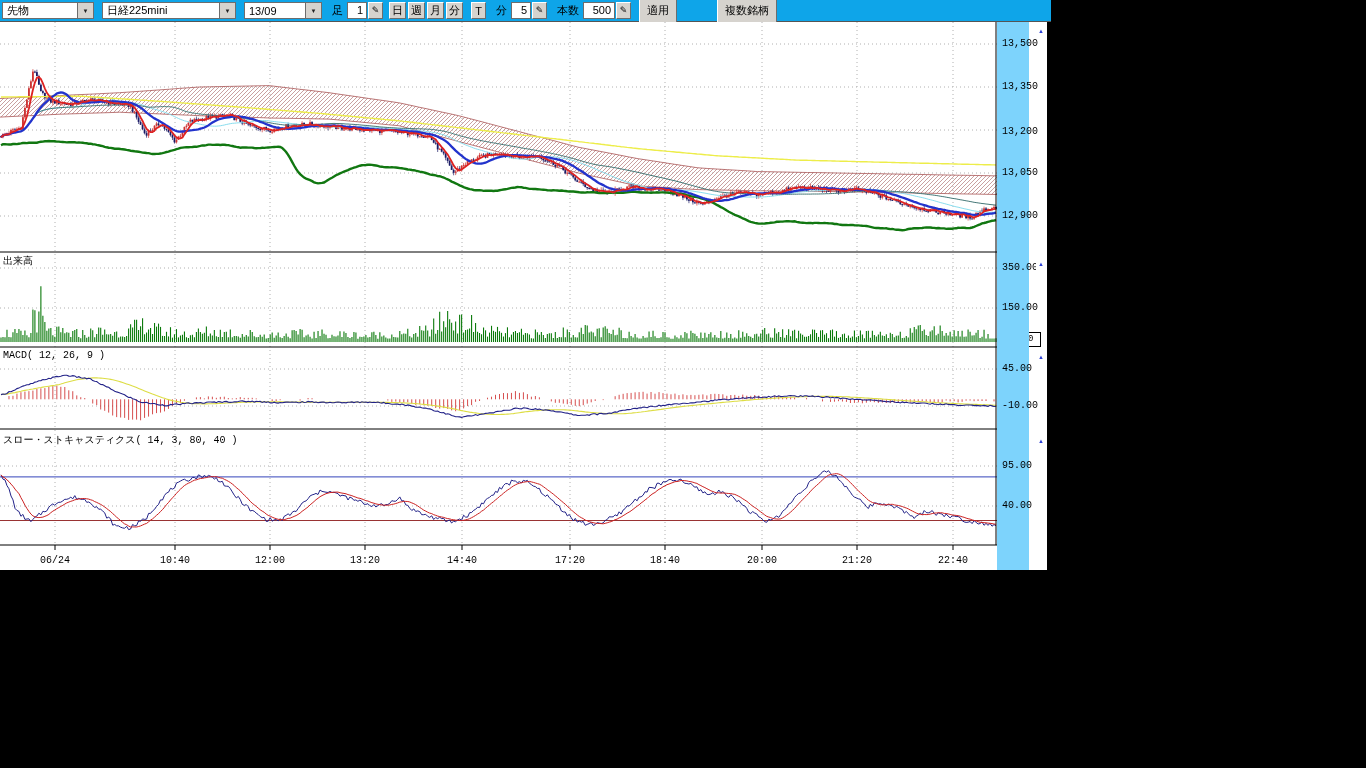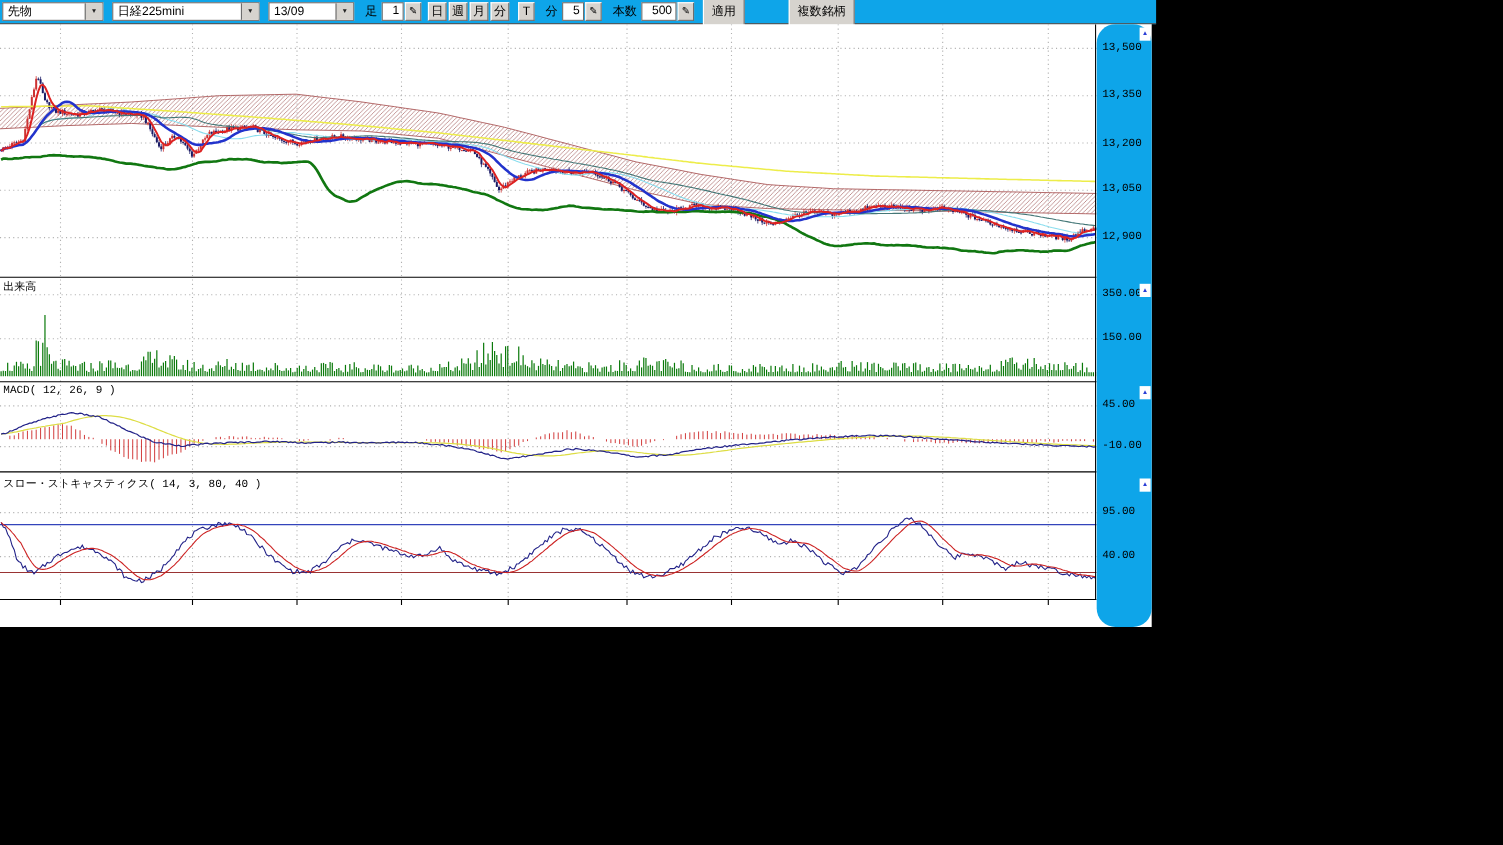--- a/index.html
+++ b/index.html
@@ -31,21 +31,21 @@
   #chart-svg{position:absolute;left:0;top:0;}
   .legend{position:absolute;left:4px;font-size:10px;color:#000;white-space:nowrap;
           font-family:"Liberation Mono","DejaVu Sans Mono",monospace;}
   .legend span{margin-right:14px;}
   .l1{top:2px;} .l2{top:15px;}
   .pane-label{position:absolute;left:3px;font-size:10px;color:#000;
               font-family:"Liberation Mono","DejaVu Sans Mono",monospace;}
   .mult-box{position:absolute;left:999px;top:310px;width:40px;height:13px;border:1px solid #000;
             background:#fff;font-size:9px;line-height:13px;text-align:center;
             font-family:"Liberation Mono","DejaVu Sans Mono",monospace;}
-  #scale-col{position:absolute;left:997px;top:0;width:50px;height:548px;background:#0ea5e9;border-radius:17px;}
+  #scale-col{position:absolute;left:997px;top:0;width:32px;height:548px;background:#7dd3fc;}
   .scale-label{position:absolute;left:5px;font-size:10px;color:#000;white-space:nowrap;
                font-family:"Liberation Mono","DejaVu Sans Mono",monospace;}
   .scale-btn{position:absolute;left:39px;width:10px;height:12px;font-size:6px;line-height:12px;
              text-align:center;color:#2b3fd6;background:#fff;cursor:pointer;}
   #time-axis{position:absolute;left:0;top:529px;width:997px;height:19px;background:#fff;}
   .time-label{position:absolute;top:4px;transform:translateX(-50%);font-size:10px;color:#000;
               font-family:"Liberation Mono","DejaVu Sans Mono",monospace;}
 </style>
 </head>
 <body>
@@ -1862,15 +1862,27 @@
         <div class="scale-label" style="top: 280px;">150.00</div>
         <div class="scale-label" style="top: 341px;">45.00</div>
         <div class="scale-label" style="top: 378px;">-10.00</div>
         <div class="scale-label" style="top: 438px;">95.00</div>
         <div class="scale-label" style="top: 478px;">40.00</div>
         <div class="scale-btn" style="top: 3px;">▲</div>
         <div class="scale-btn" style="top: 236px;">▲</div>
         <div class="scale-btn" style="top: 329px;">▲</div>
         <div class="scale-btn" style="top: 413px;">▲</div>
       </div>
+    <div id="time-axis">
+        <span class="time-label" style="left: 55px;">06/24</span>
+        <span class="time-label" style="left: 175px;">10:40</span>
+        <span class="time-label" style="left: 270px;">12:00</span>
+        <span class="time-label" style="left: 365px;">13:20</span>
+        <span class="time-label" style="left: 462px;">14:40</span>
+        <span class="time-label" style="left: 570px;">17:20</span>
+        <span class="time-label" style="left: 665px;">18:40</span>
+        <span class="time-label" style="left: 762px;">20:00</span>
+        <span class="time-label" style="left: 857px;">21:20</span>
+        <span class="time-label" style="left: 953px;">22:40</span>
+      </div>
   </div>
 
 </div>
 
 </body></html>

